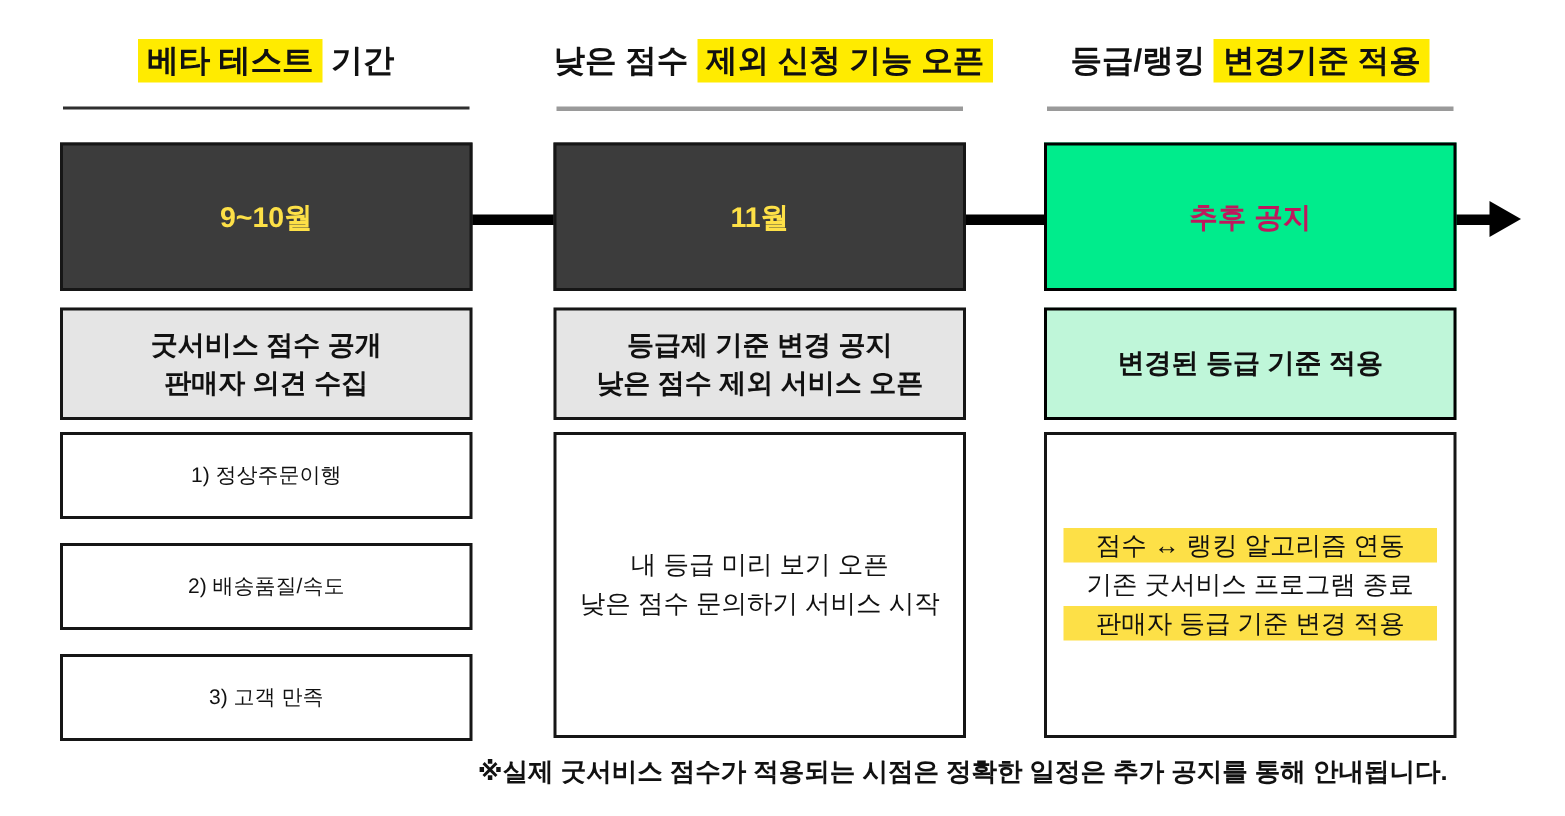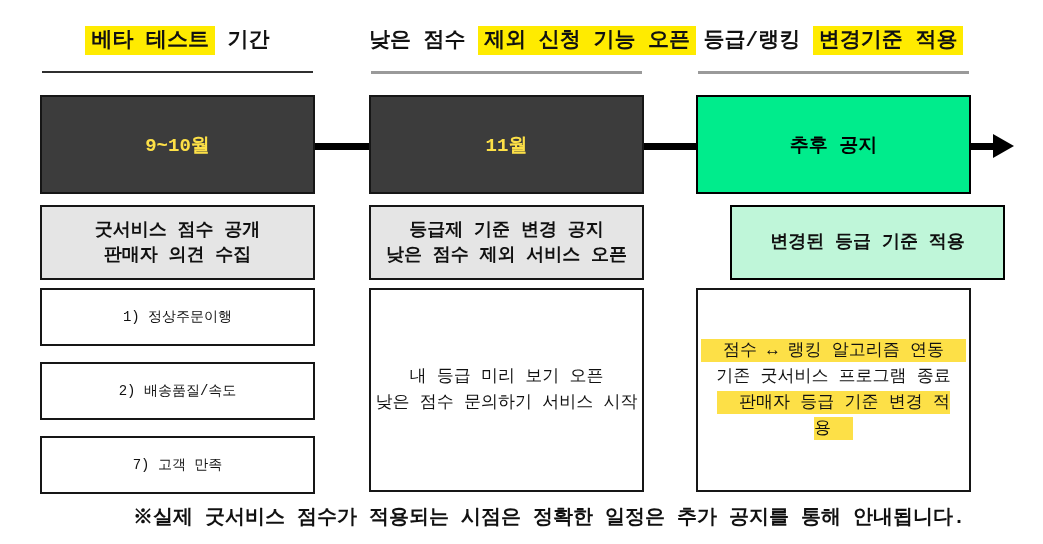--- a/index.html
+++ b/index.html
@@ -1,46 +1,46 @@
 <!DOCTYPE html>
 <html><head>
 <meta charset="utf-8">
 <style>
   html,body{margin:0;padding:0;background:#ffffff;}
   body{font-family:"Liberation Sans","DejaVu Sans",sans-serif;color:#111;}
-  .canvas{position:relative;width:1043px;height:532px;background:#ffffff;overflow:hidden;font-family:Liberation Mono, monospace;}
+  .canvas{position:relative;width:1043px;height:532px;background:#ffffff;overflow:hidden;}
 
   
   .timeline-line{position:absolute;left:150px;top:143px;width:845px;height:7px;background:#000;z-index:0;}
   .arrowhead{position:absolute;left:993px;top:134px;width:0;height:0;
     border-top:12px solid transparent;border-bottom:12px solid transparent;border-left:21px solid #000;z-index:0;}
 
   .col{position:absolute;top:0;width:275px;height:544px;z-index:1;}
   .col1{left:40px;} .col2{left:369px;} .col3{left:696px;}
 
   .hdr{position:absolute;top:24px;left:0;right:0;height:34px;line-height:34px;
        text-align:center;font-size:21px;font-weight:bold;white-space:nowrap;}
   .hl{background:#FFEB00;padding:3px 6px;}
   .rule{position:absolute;top:71px;left:2px;right:2px;}
   .rule-dark{height:2px;background:#2f2f2f;}
   .rule-gray{height:3px;background:#9a9a9a;}
 
   .box{position:absolute;left:0;width:275px;box-sizing:border-box;border:2px solid #161616;
        display:flex;flex-direction:column;align-items:center;justify-content:center;text-align:center;background:#fff;}
   .timebox{top:95px;height:99px;font-size:19px;font-weight:bold;}
   .dark{background:#3C3C3C;color:#fde047;}
-  .green{background:#00EC8C;color:#000000;border-color:#000;}
+  .green{background:#00EC8C;color:#be185d;border-color:#000;}
   .summary{top:205px;height:75px;font-size:18px;font-weight:bold;line-height:25px;}
   .gray{background:#e5e5e5;}
-  .palegreen{background:#BFF6D9;border-color:#000;margin-left:34px;}
+  .palegreen{background:#BFF6D9;border-color:#000;}
   .item{height:58px;font-size:14px;font-weight:normal;}
   .tall{top:288px;height:204px;font-size:17px;font-weight:normal;line-height:26px;}
   .hl-green{background:#fde047;padding:2px 22px;}
 
-  .footnote{position:absolute;top:503px;right:78px;font-size:20px;font-weight:bold;white-space:nowrap;text-align:right;}
+  .footnote{position:absolute;top:503px;right:78px;font-size:17px;font-weight:bold;white-space:nowrap;text-align:right;}
 </style>
 </head>
 <body>
 
 <div class="canvas">
 
   <div class="timeline-line"></div>
   <div class="arrowhead"></div>
 
   <div class="col col1">
@@ -53,21 +53,21 @@
       <div>굿서비스 점수 공개</div>
       <div>판매자 의견 수집</div>
     </div>
     <div class="box item" style="top:288px">
       <span>1) 정상주문이행</span>
     </div>
     <div class="box item" style="top:362px">
       <span>2) 배송품질/속도</span>
     </div>
     <div class="box item" style="top:436px">
-      <span>7) 고객 만족</span>
+      <span>3) 고객 만족</span>
     </div>
   </div>
 
   <div class="col col2">
     <div class="hdr"><span>낮은 점수 </span><span class="hl">제외 신청 기능 오픈</span><span></span></div>
     <div class="rule rule-gray"></div>
     <div class="box timebox dark">
       <span>11월</span>
     </div>
     <div class="box summary gray">

